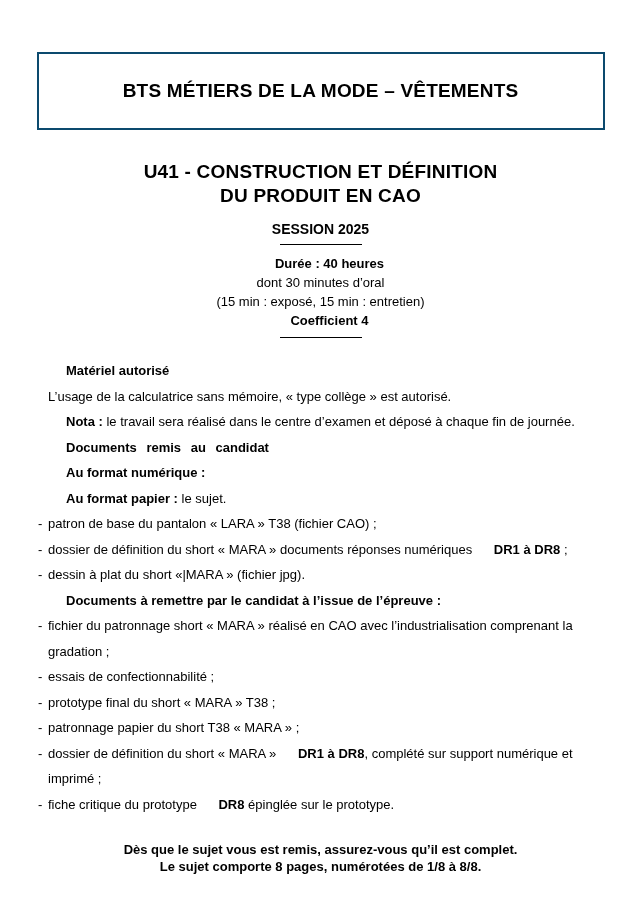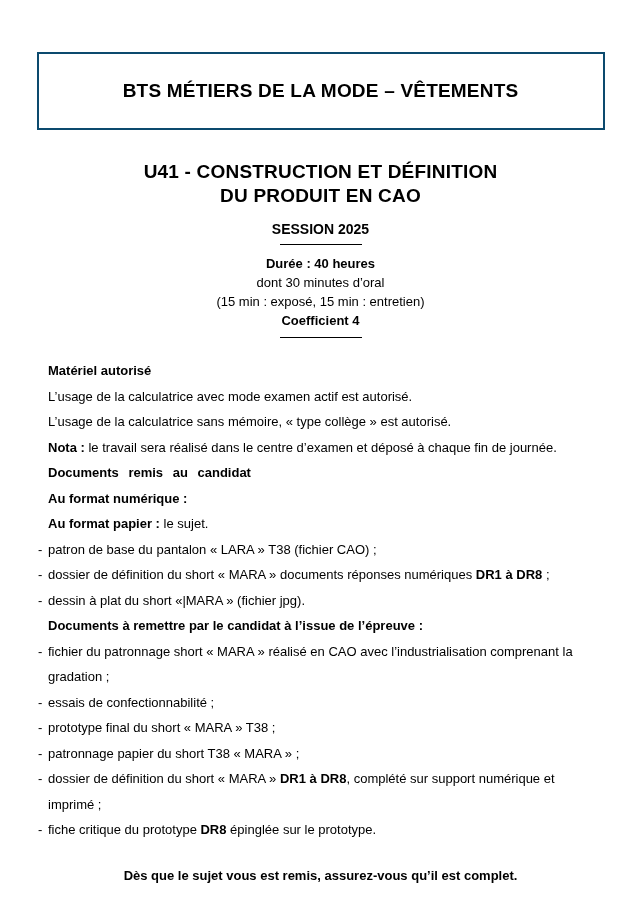--- a/index.html
+++ b/index.html
@@ -38,21 +38,21 @@
     width:82px;height:0;
     border:0;border-top:1.5px solid #000;
     margin:7px auto 0 auto;
   }
   .duree{
     margin-top:9px;
     text-align:center;
     font-size:13px;
     line-height:19px;
   }
-  .b{font-weight:bold;}
+  .b{font-weight:bold;margin-left:18px;}
   .body-block{
     margin:20px 44px 0 38px;
     font-size:13px;
     line-height:25.5px;
   }
   .para{padding-left:10px;white-space:pre-wrap;}
   .ws{word-spacing:6px;}
   .bullet{display:flex;}
   .bullet .dash{width:10px;flex:0 0 10px;}
   .bullet .bt{flex:1;white-space:pre-wrap;}
@@ -90,21 +90,20 @@
   <div class="duree">
     <div class="b">Durée : 40 heures</div>
     <div>dont 30 minutes d’oral</div>
     <div>(15 min : exposé, 15 min : entretien)</div>
     <div class="b">Coefficient 4</div>
   </div>
   <div class="shortrule"></div>
 
   <div class="body-block">
     <div class="para b">Matériel autorisé</div>
-    <div class="para">L’usage de la calculatrice avec mode examen actif est autorisé.</div>
     <div class="para">L’usage de la calculatrice sans mémoire, « type collège » est autorisé.</div>
     <div class="para"><span class="b">Nota :</span><span> le travail sera réalisé dans le centre d’examen et déposé à chaque fin de journée.</span></div>
     <div class="para b ws">Documents remis au candidat</div>
     <div class="para b">Au format numérique :</div>
     <div class="para"><span class="b">Au format papier :</span><span> le sujet.</span></div>
 
     <div class="bullet">
         <span class="dash">-</span>
         <div class="bt"><span>patron de base du pantalon « LARA » T38 (fichier CAO) ;</span><span class="b"></span><span></span></div>
       </div>
@@ -140,18 +139,19 @@
         <div class="bt"><span>dossier de définition du short « MARA » </span><span class="b">DR1 à DR8</span><span>, complété sur support numérique et imprimé ;</span></div>
       </div>
     <div class="bullet">
         <span class="dash">-</span>
         <div class="bt"><span>fiche critique du prototype </span><span class="b">DR8</span><span> épinglée sur le prototype.</span></div>
       </div>
   </div>
 
   <div class="notice">
     <div>Dès que le sujet vous est remis, assurez-vous qu’il est complet.</div>
+    <div>Le sujet comporte 8 pages, numérotées de 1/8 à 8/8.</div>
   </div>
 
   <table class="footer">
     </table>
 
 </div>
 
 </body></html>

